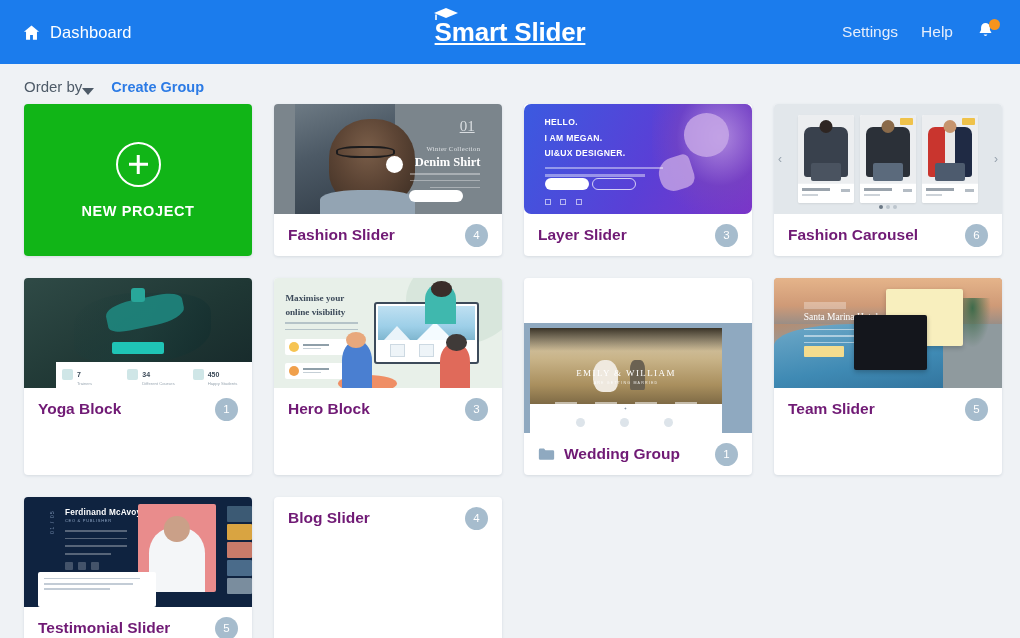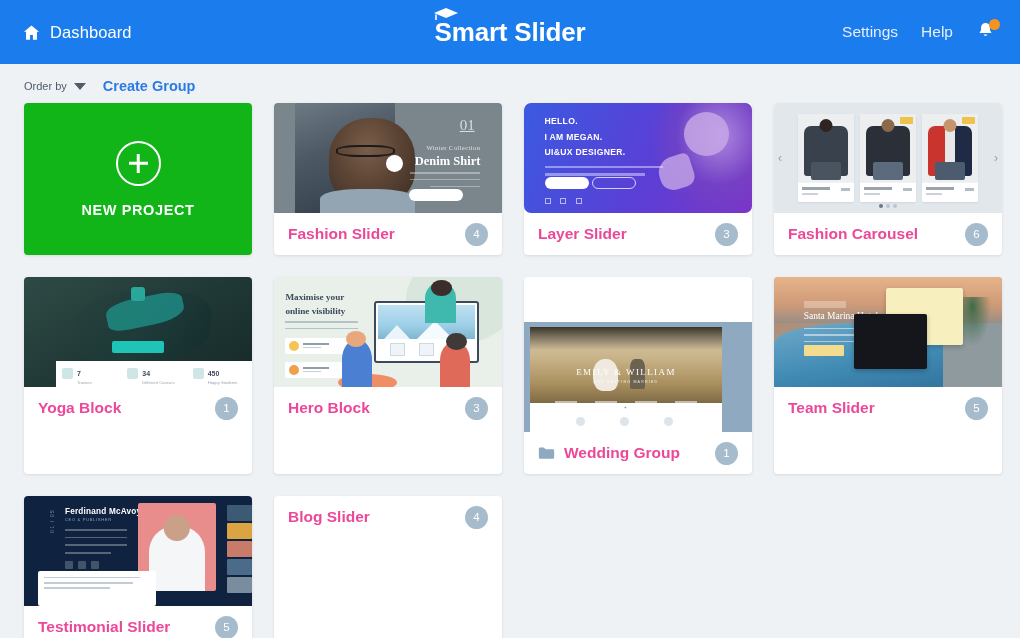--- a/index.html
+++ b/index.html
@@ -31,21 +31,21 @@
     display: flex; align-items: center; justify-content: center;
     pointer-events: none;
   }
   .logo {
     display: flex; align-items: center; gap: 0px;
     position: relative;
     pointer-events: auto;
   }
   .logo-cap { position: absolute; left: -2px; top: -10px; width: 26px; height: 16px; }
   .logo-text {
-    color: #fff; font-size: 26px; font-weight: bold; letter-spacing: -0.2px;
+    color: #fff; font-size: 26px; font-weight: bold; letter-spacing: -0.2px; text-decoration: underline;
   }
   .hdr-right {
     margin-left: auto;
     display: flex; align-items: center; gap: 23px;
     z-index: 2;
   }
   .hdr-link { color: #e6eefb; font-size: 15.5px; }
   .bell-wrap { position: relative; width: 22px; height: 24px; }
   .bell-icon { width: 19px; height: 21px; display:block; }
   .bell-badge {
@@ -54,22 +54,22 @@
     background: #f7941e;
   }
 
   
   .toolbar {
     display: flex; align-items: center;
     padding: 14px 0 9px 24px;
     gap: 8px;
   }
   .order-by {
-    display: flex; align-items: center; gap: 7px;
-    color: #4e5b68; font-size: 11px;
+    display: flex; align-items: flex-end; 
+    color: #4e5b68; font-size: 15px;
   }
   .caret {
     width: 0; height: 0;
     border-left: 6px solid transparent;
     border-right: 6px solid transparent;
     border-top: 7px solid #4e5b68;
     display: block;
   }
   .create-group {
     color: #2c7be5; font-size: 14.5px; font-weight: bold;
@@ -113,21 +113,21 @@
   .np-plus:after  { top: 50%; left: 11px; height: 2.5px; width: 19px; transform: translateY(-50%); }
   .np-label { color:#fff; font-size:14.5px; font-weight:bold; letter-spacing:.6px; }
 
   
   .thumb { height: 110px; width: 100%; position: relative; overflow: hidden; }
   .cfoot {
     height: 42px; display: flex; align-items: center;
     padding: 0 14px; gap: 9px;
   }
   .ctitle {
-    font-size: 15.5px; font-weight: bold; color: #ec4899;
+    font-size: 15.5px; font-weight: bold; color: #701a75;
     white-space: nowrap; overflow: hidden; text-overflow: ellipsis;
   }
   .ccount {
     margin-left: auto;
     width: 23px; height: 23px; border-radius: 50%;
     background: #a6bccd; color: #fff;
     font-size: 11.5px; display:flex; align-items:center; justify-content:center;
     flex: 0 0 auto;
   }
   .folder-icon { width: 17px; height: 14px; display:block; flex:0 0 auto; }

